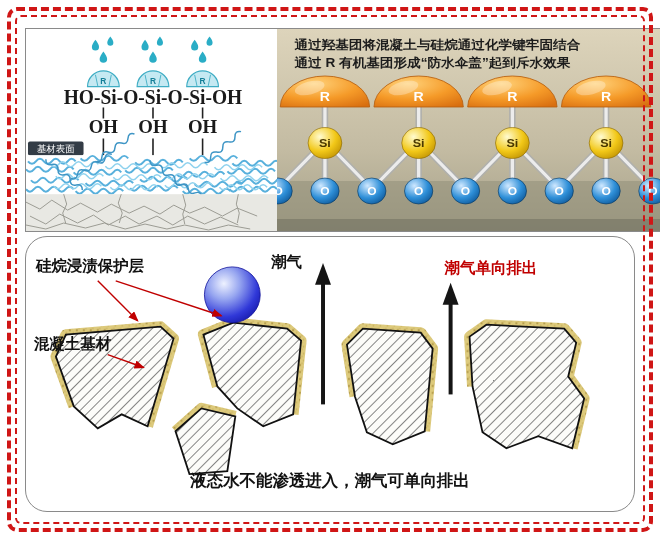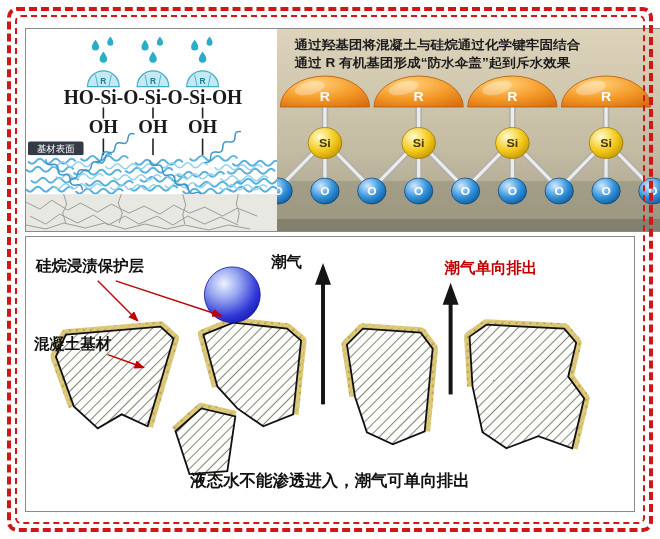--- a/index.html
+++ b/index.html
@@ -5,21 +5,21 @@
   html,body{margin:0;padding:0;background:#ffffff;}
   #stage{position:relative;width:660px;height:539px;background:#ffffff;overflow:hidden;
          font-family:"Liberation Sans","DejaVu Sans",sans-serif;}
   .frame-outer{position:absolute;left:7px;top:7px;right:7px;bottom:7px;
                border:4px dashed #d01616;border-radius:10px;pointer-events:none;}
   .frame-inner{position:absolute;left:15px;top:15px;right:15px;bottom:15px;
                border:2px dashed #d01616;border-radius:6px;pointer-events:none;}
   .panel{position:absolute;background:#ffffff;border:1px solid #8a8a8a;box-sizing:border-box;}
   #panel-tl{left:25px;top:28px;width:253px;height:204px;}
   #panel-tr{left:277px;top:28px;width:390px;height:204px;border-left:none;}
-  #panel-bottom{left:25px;top:236px;width:610px;height:276px;}
+  #panel-bottom{left:25px;top:236px;width:610px;height:276px;border-radius:22px;}
   svg{display:block;width:100%;height:100%;}
   text{font-family:"Liberation Sans","DejaVu Sans",sans-serif;}
   .serif{font-family:"Liberation Serif","DejaVu Serif",serif;}
 </style>
 </head>
 <body>
 
 <div id="stage">
 
   <div id="panel-tl" class="panel">

